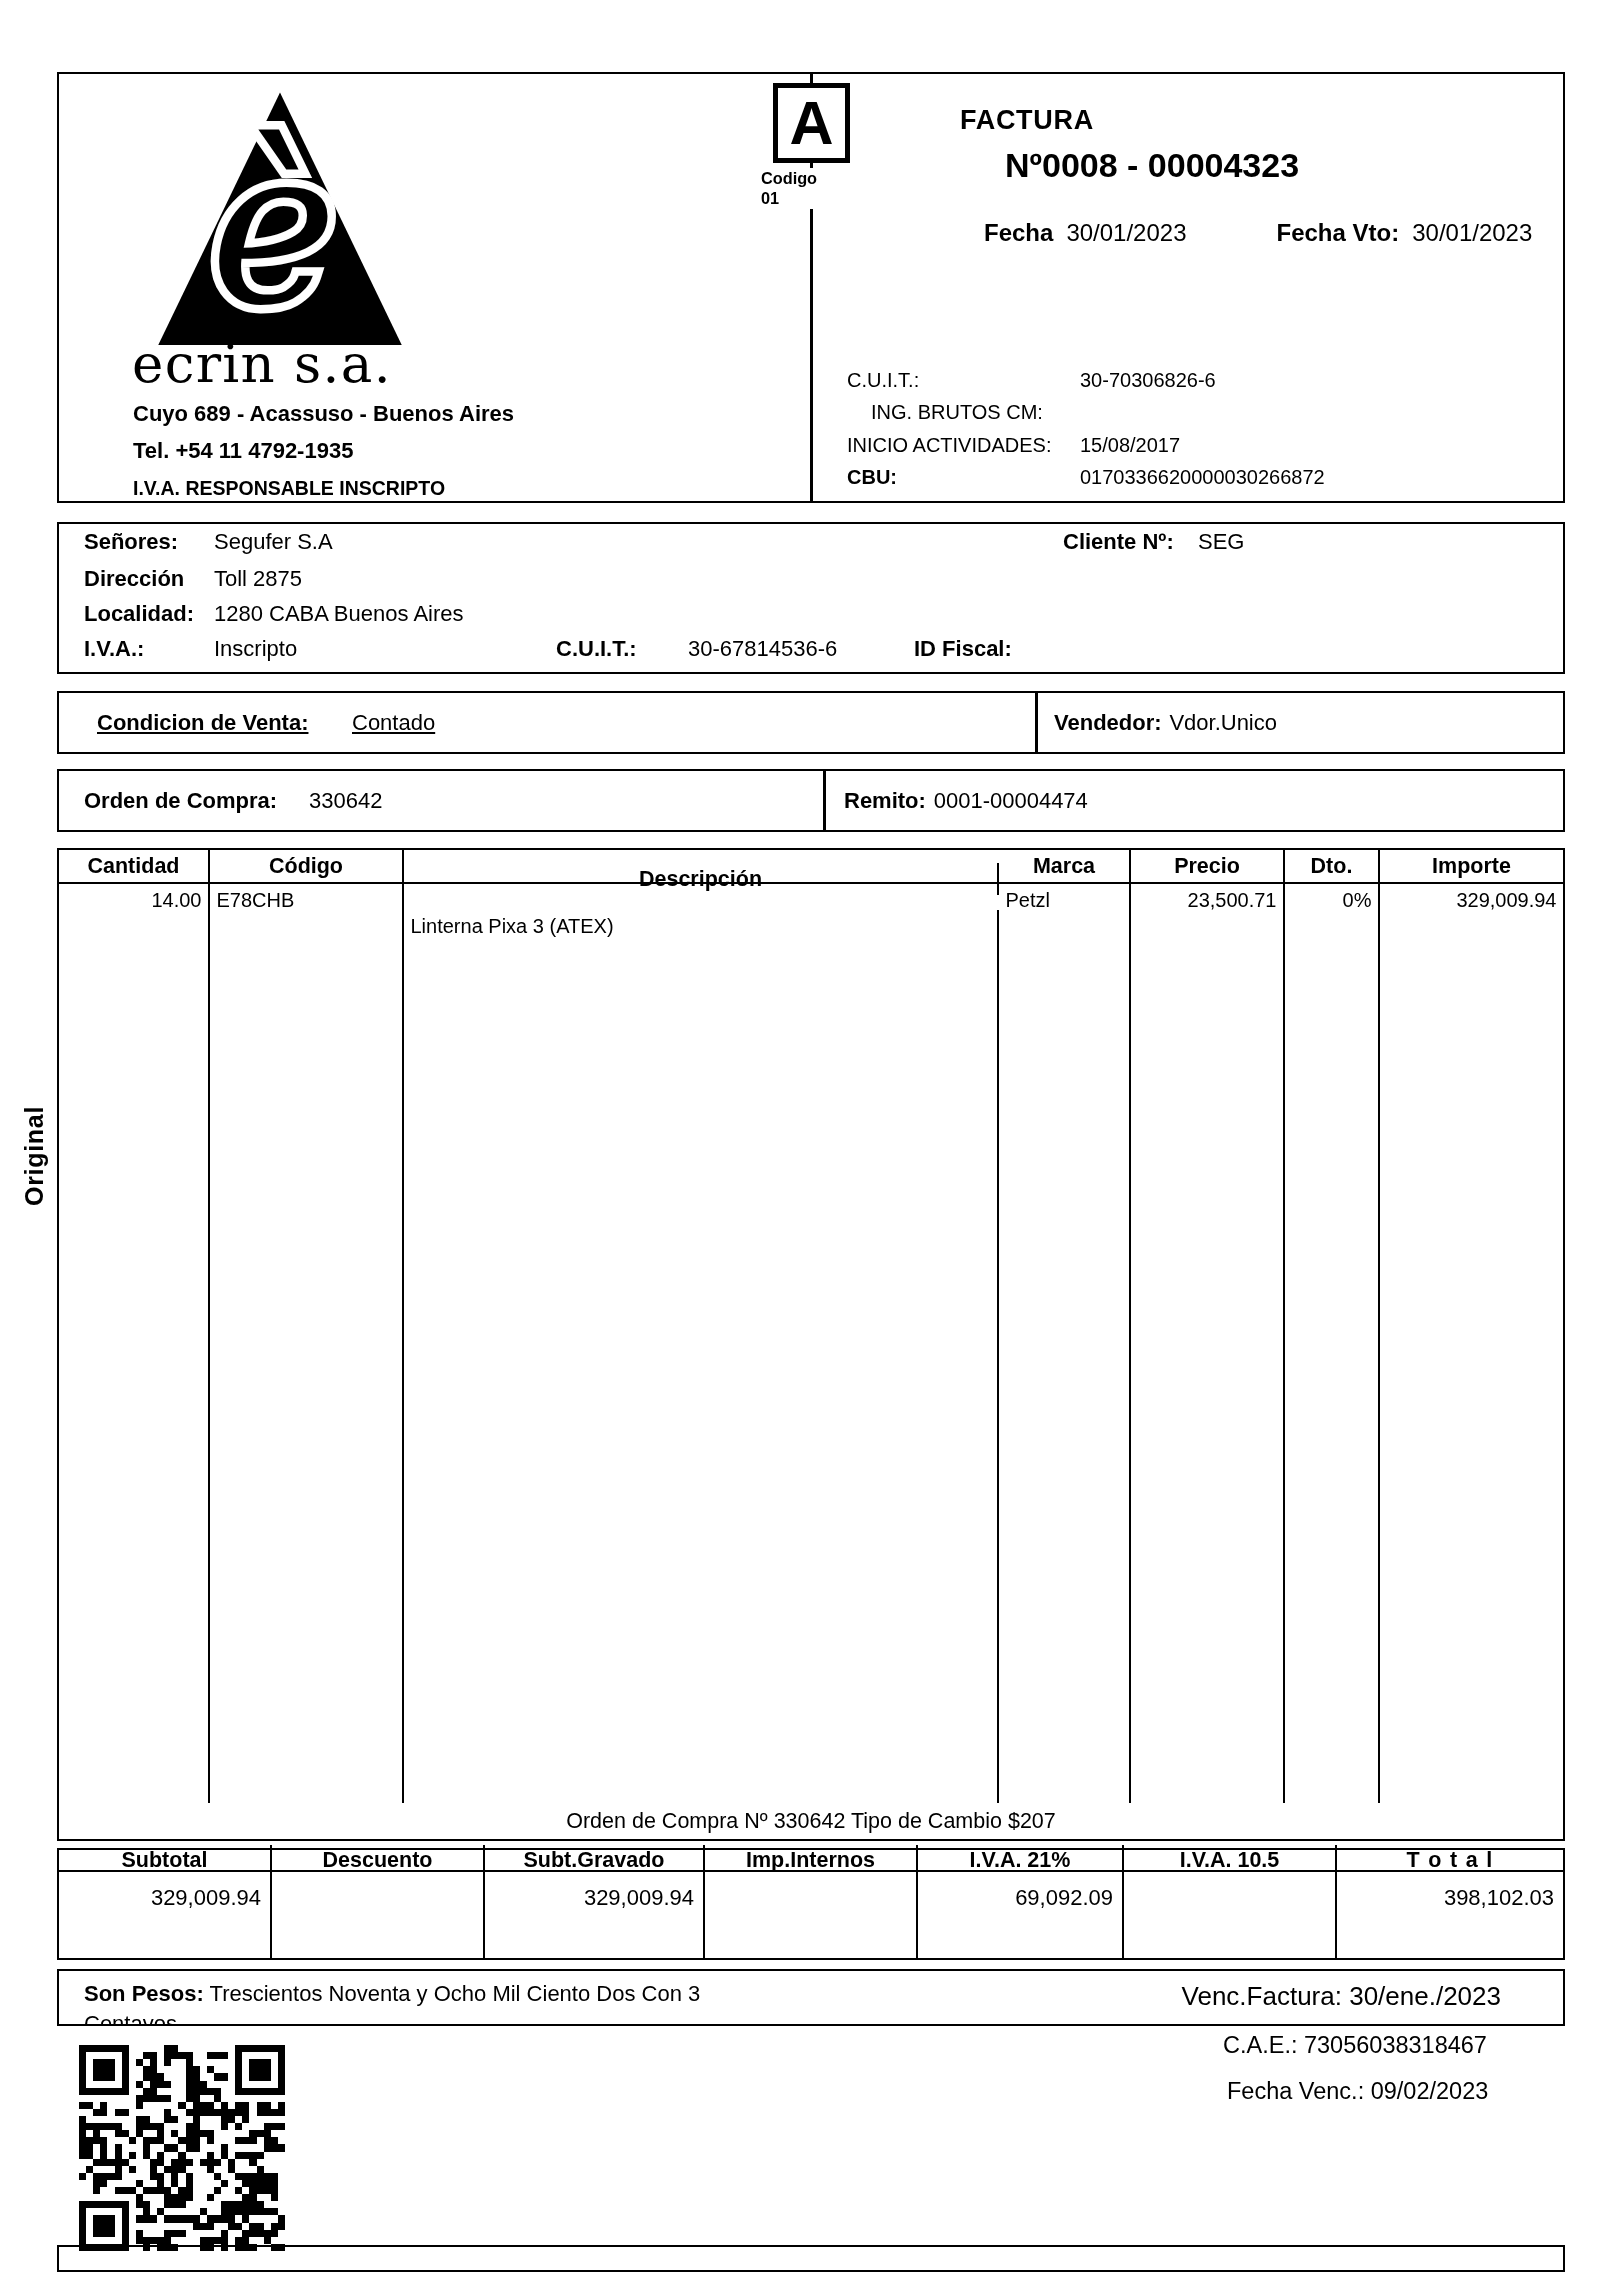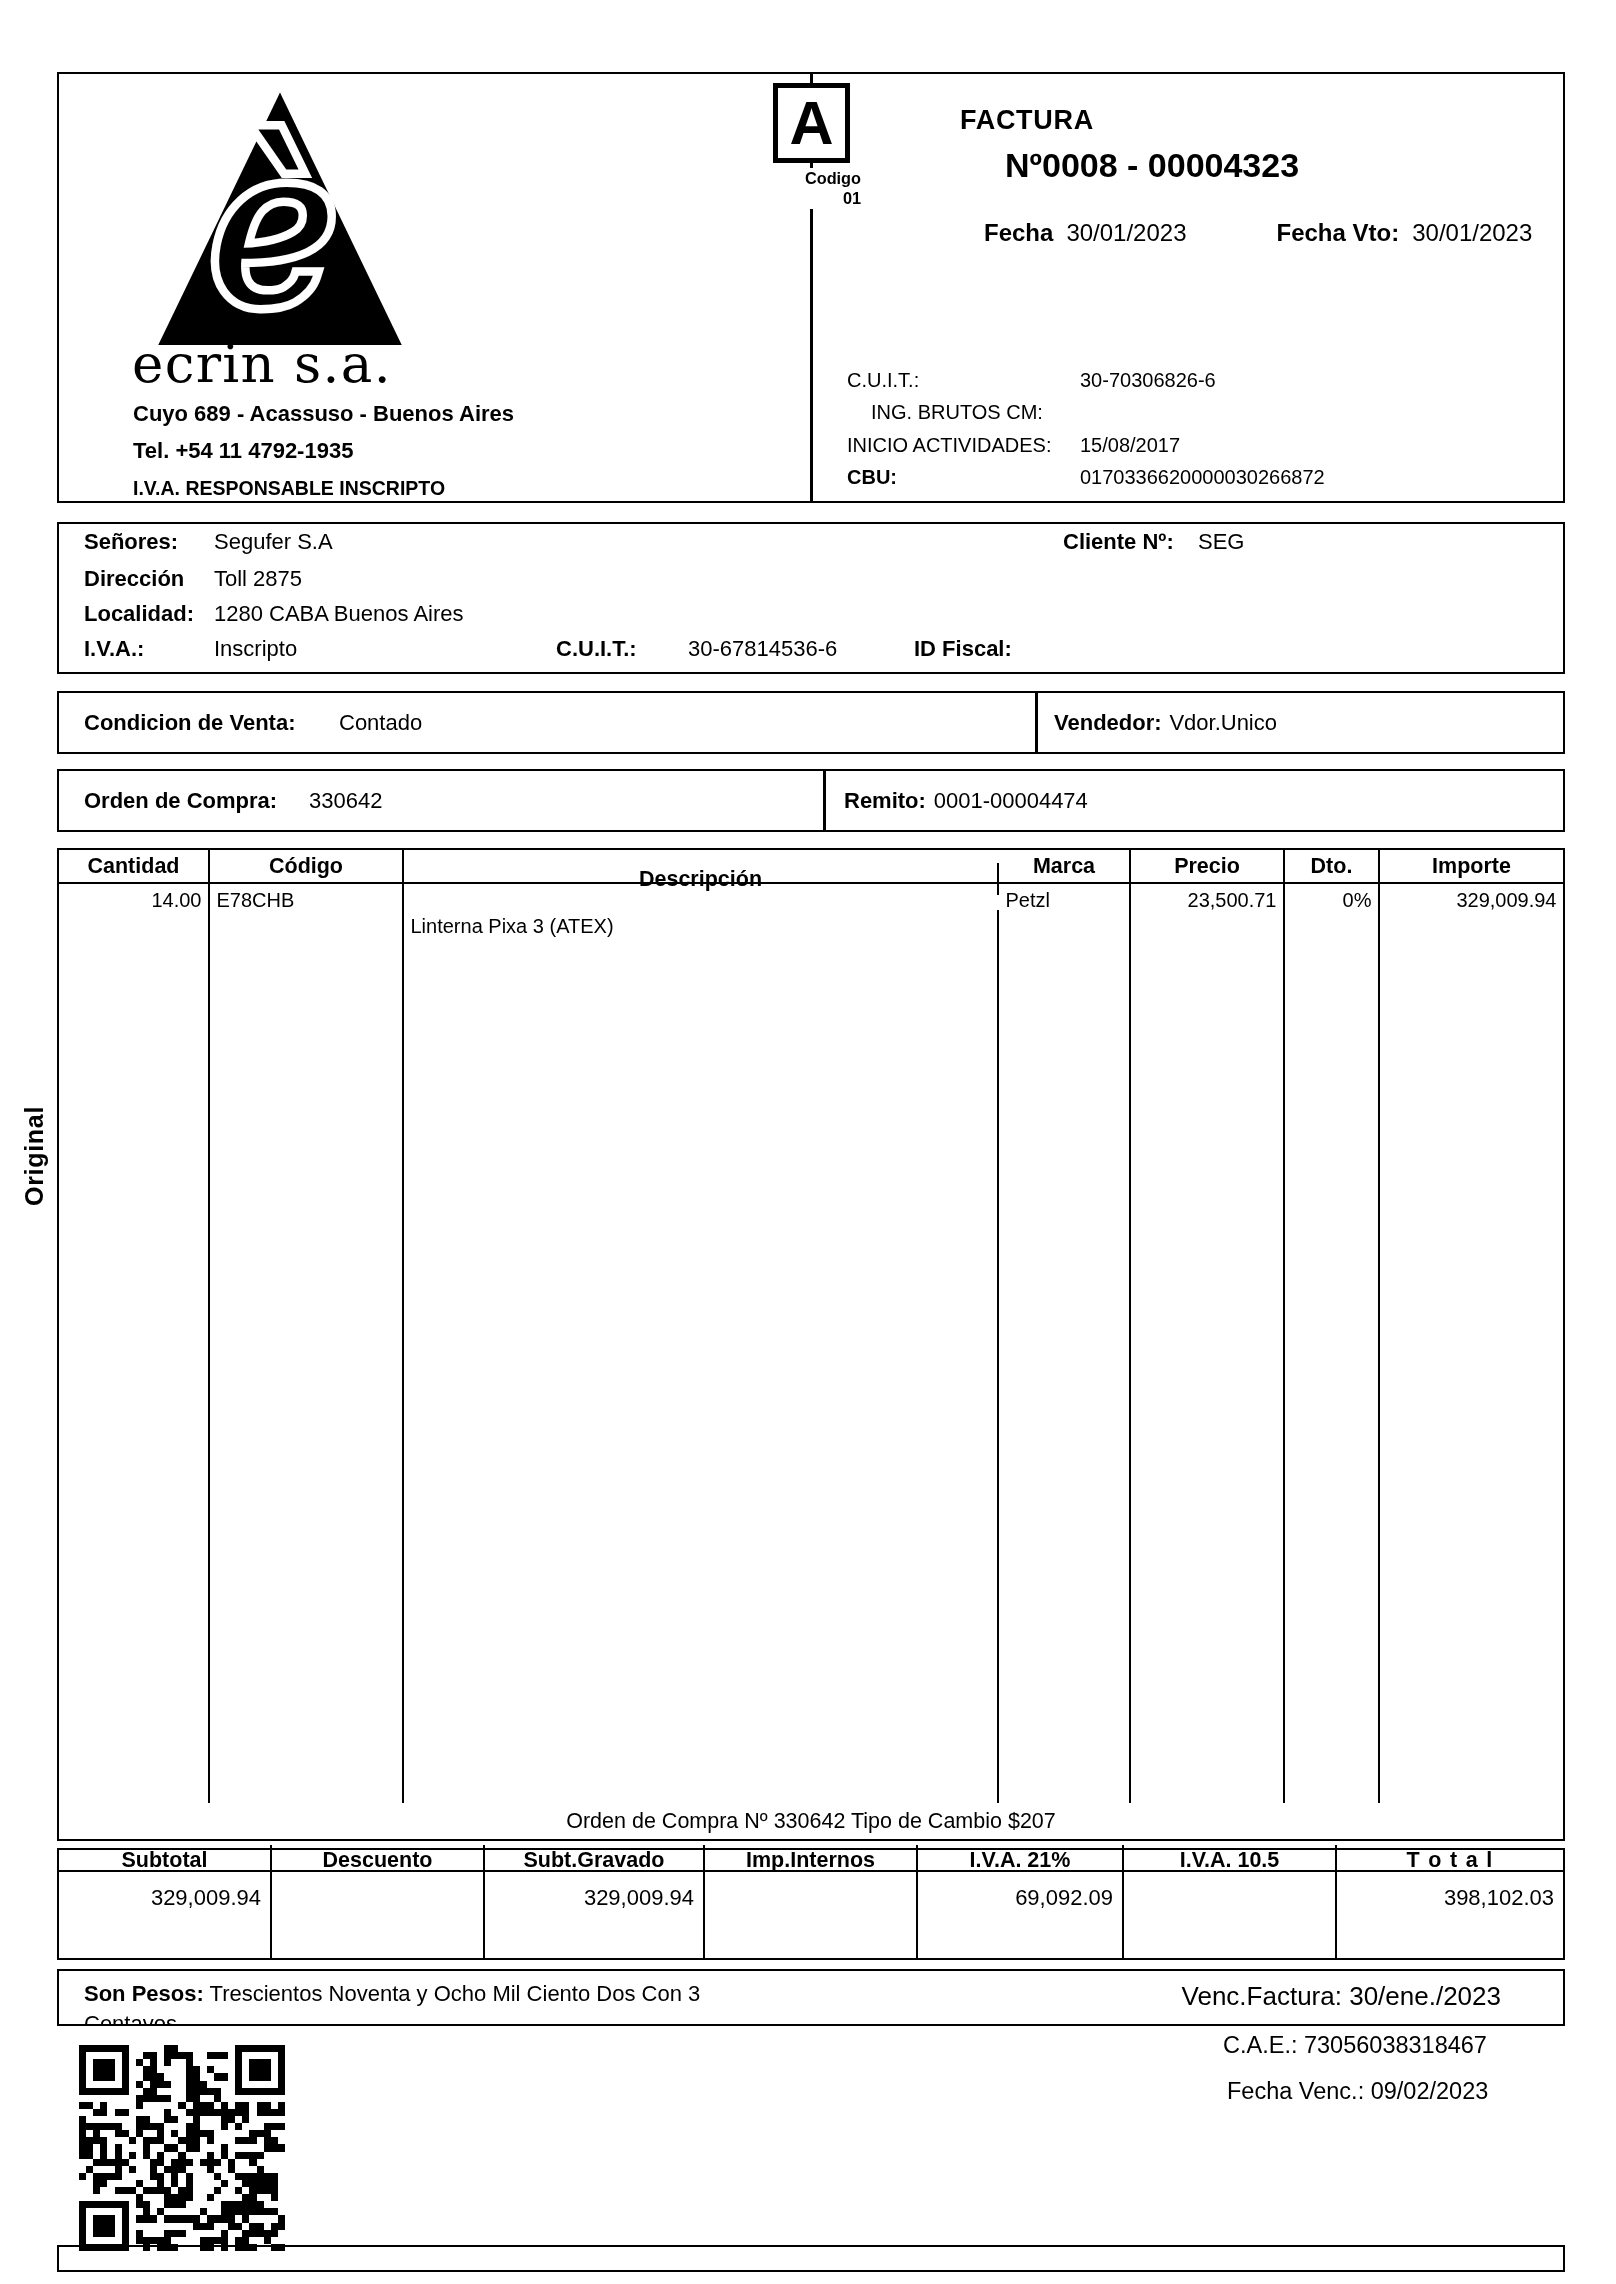--- a/index.html
+++ b/index.html
@@ -31,21 +31,21 @@
   .company-iva     { position:absolute; left:74px; top:403px; font-size:19.5px; }
 
   .letter-box {
     position:absolute; left:714px; top:9px; width:77px; height:80px;
     border:5.2px solid #000; background:#fff;
     display:flex; align-items:center; justify-content:center; z-index:2;
   }
   .letter { font-size:61px; font-weight:bold; line-height:1; }
   .codigo {
     position:absolute; left:702px; top:94px; width:100px; z-index:2;
-    background:#fff; text-align:right; font-size:16.3px; font-weight:bold; line-height:1.25;
+    background:#fff; text-align:left; font-size:16.3px; font-weight:bold; line-height:1.25;
   }
   .factura-title  { position:absolute; left:901px; top:31px;  font-size:27px; letter-spacing:0.7px; }
   .factura-number { position:absolute; left:946px; top:72px; font-size:34px; }
   .fecha-row { position:absolute; left:925px; top:145px; font-size:24px; display:flex; gap:13px; align-items:baseline; }
   .fecha-vto-label { margin-left:77px; }
   .info-row { position:absolute; left:788px; font-size:20px; display:flex; align-items:baseline; }
   .info-label { width:233px; flex:none; }
 
   
   .client-box { top:450px; left:0; width:1508px; height:152px; font-size:22px; }
@@ -177,21 +177,21 @@
         <span>Inscripto</span>
         <span class="abs bold" style="left:472px;">C.U.I.T.:</span>
         <span class="abs" style="left:604px;">30-67814536-6</span>
         <span class="abs bold" style="left:830px;">ID Fiscal:</span>
         <span class="abs" style="left:977px;"></span>
       </div>
     </div>
 
     <div class="box cond-box">
       <div class="vdiv" style="left:976px;"></div>
-      <div class="inline-row" style="left:25px;">
+      <div class="inline-row" style="left:38px;text-decoration:underline;">
         <span class="bold" style="width:255px;">Condicion de Venta:</span>
         <span>Contado</span>
       </div>
       <div class="inline-row" style="left:995px;">
         <span class="bold">Vendedor:</span>
         <span style="margin-left:7.8px;">Vdor.Unico</span>
       </div>
     </div>
 
     <div class="box orden-box">

